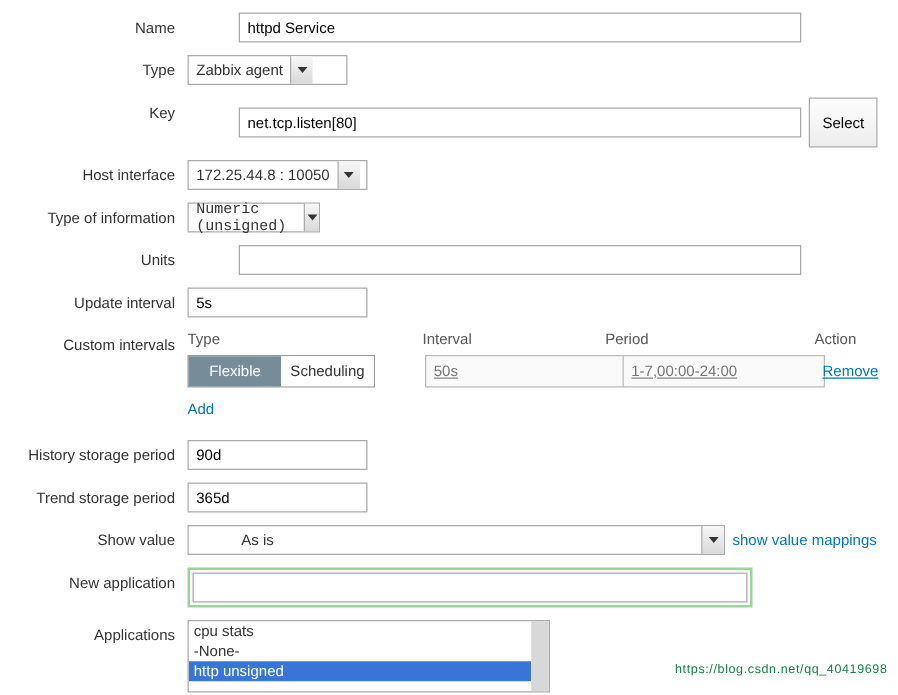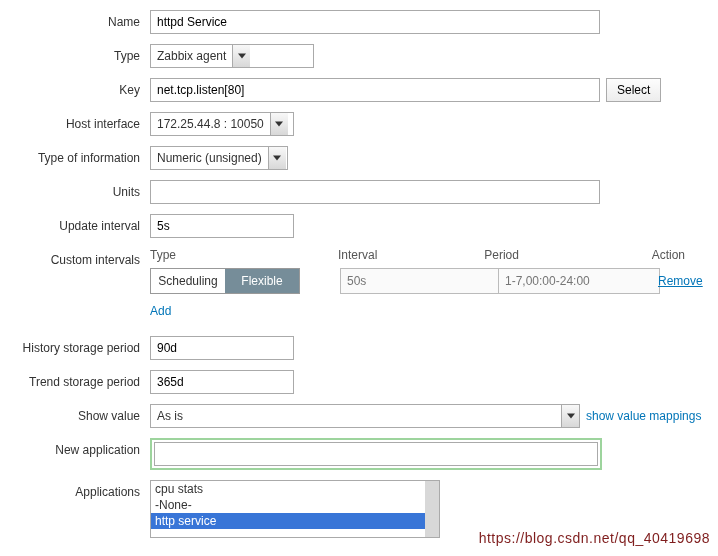--- a/index.html
+++ b/index.html
@@ -30,21 +30,21 @@
     align-items: center;
     gap: 6px;
   }
   input[type="text"] {
     border: 1px solid #aaa;
     padding: 4px 6px;
     font-size: 12px;
     height: 24px;
     background: #fff;
   }
-  input.wide { width: 450px; }
+  input.wide { width: 450px; margin-left: 41px; }
   input.small { width: 144px; }
   .select-wrap {
     position: relative;
     display: inline-flex;
     border: 1px solid #aaa;
     background: #fff;
     height: 24px;
     align-items: center;
   }
   .select-wrap .select-text {
@@ -60,21 +60,21 @@
     align-items: center;
     justify-content: center;
   }
   .select-btn svg { width: 8px; height: 6px; }
   .btn {
     border: 1px solid #aaa;
     background: linear-gradient(#fdfdfd,#ededed);
     padding: 4px 10px;
     font-size: 12px;
     cursor: pointer;
-    height: 24px;
+    height: 40px;
   }
   .link {
     color: #0275b8;
     cursor: pointer;
     text-decoration: underline;
   }
   .link.noul { text-decoration: none; }
   .custom-table {
     display: flex;
     flex-direction: column;
@@ -106,20 +106,21 @@
   .toggle-opt.active { background: #768d99; color: #fff; }
   .toggle-opt.inactive { background: #fff; color: #333; }
   .ct-input {
     border: 1px solid #bbb;
     height: 26px;
     padding: 0 6px;
     font-size: 12px;
     background: #fafafa;
     color: #888;
     width: 162px;
+    text-decoration: underline;
   }
   .add-btn {
     color: #0275b8;
     cursor: pointer;
     margin-top: 10px;
     font-size: 12px;
   }
   .highlight-box {
     border: 2px solid #9dd49d;
     padding: 2px;
@@ -140,41 +141,41 @@
   .listbox-item { padding: 1px 4px; font-size: 12px; }
   .listbox-item.selected { background: #3875d7; color: #fff; }
   .listbox-scroll {
     width: 14px;
     background: #d8d8d8;
   }
   .watermark {
     position: absolute;
     right: 8px;
     top: 530px;
-    color: #7f1d1d;
-    font-size: 14px;
+    color: #15803d;
+    font-size: 10px;
     letter-spacing: 0.5px;
     pointer-events: none;
   }
   .svlink { font-size: 12px; }
 </style>
 </head>
 <body>
 
 <div class="form-row">
   <div class="label">Name</div>
   <div class="field">
     <input type="text" class="wide" value="httpd Service" style="">
   </div>
 </div>
 
 <div class="form-row">
   <div class="label">Type</div>
   <div class="field">
-    <div class="select-wrap" style="width:164px;">
+    <div class="select-wrap" style="width:128px;">
       <span class="select-text">Zabbix agent</span>
       <div class="select-btn">
         <svg viewBox="0 0 10 6">
             <path d="M0 0 L5 6 L10 0 Z" fill="#333"></path>
           </svg>
       </div>
     </div>
   </div>
 </div>
 
@@ -196,21 +197,21 @@
             <path d="M0 0 L5 6 L10 0 Z" fill="#333"></path>
           </svg>
       </div>
     </div>
   </div>
 </div>
 
 <div class="form-row">
   <div class="label">Type of information</div>
   <div class="field">
-    <div class="select-wrap" style="width:138px;">
+    <div class="select-wrap" style="width:106px;font-family:Liberation Mono, monospace;">
       <span class="select-text">Numeric (unsigned)</span>
       <div class="select-btn">
         <svg viewBox="0 0 10 6">
             <path d="M0 0 L5 6 L10 0 Z" fill="#333"></path>
           </svg>
       </div>
     </div>
   </div>
 </div>
 
@@ -234,22 +235,22 @@
     <div class="custom-table">
       <div class="ct-head">
         <div class="ct-col-type">Type</div>
         <div class="ct-col-int">Interval</div>
         <div class="ct-col-per">Period</div>
         <div class="ct-col-act">Action</div>
       </div>
       <div class="ct-row">
         <div class="ct-col-type">
           <div class="toggle-group">
+            <div class="toggle-opt active">Flexible</div>
             <div class="toggle-opt inactive">Scheduling</div>
-            <div class="toggle-opt active">Flexible</div>
           </div>
         </div>
         <div class="ct-col-int">
           <input class="ct-input" placeholder="50s" style="">
         </div>
         <div class="ct-col-per">
           <input class="ct-input" placeholder="1-7,00:00-24:00" style="">
         </div>
         <div class="ct-col-act">
           <span class="link">Remove</span>
@@ -271,21 +272,21 @@
   <div class="label">Trend storage period</div>
   <div class="field">
     <input type="text" class="small" value="365d" style="">
   </div>
 </div>
 
 <div class="form-row">
   <div class="label">Show value</div>
   <div class="field">
     <div class="select-wrap" style="width:430px;">
-      <span class="select-text" style="flex:1;">As is</span>
+      <span class="select-text" style="flex:1;margin-left:36px;">As is</span>
       <div class="select-btn" style="margin-left:auto;">
         <svg viewBox="0 0 10 6">
             <path d="M0 0 L5 6 L10 0 Z" fill="#333"></path>
           </svg>
       </div>
     </div>
     <span class="link noul svlink">show value mappings</span>
   </div>
 </div>
 
@@ -298,20 +299,20 @@
   </div>
 </div>
 
 <div class="form-row">
   <div class="label">Applications</div>
   <div class="field">
     <div class="listbox">
       <div class="listbox-items">
         <div class="listbox-item">cpu stats</div>
         <div class="listbox-item">-None-</div>
-        <div class="listbox-item selected">http service</div>
+        <div class="listbox-item selected">http unsigned</div>
       </div>
       <div class="listbox-scroll"></div>
     </div>
   </div>
 </div>
 
 <div class="watermark">https://blog.csdn.net/qq_40419698</div>
 
 </body></html>

